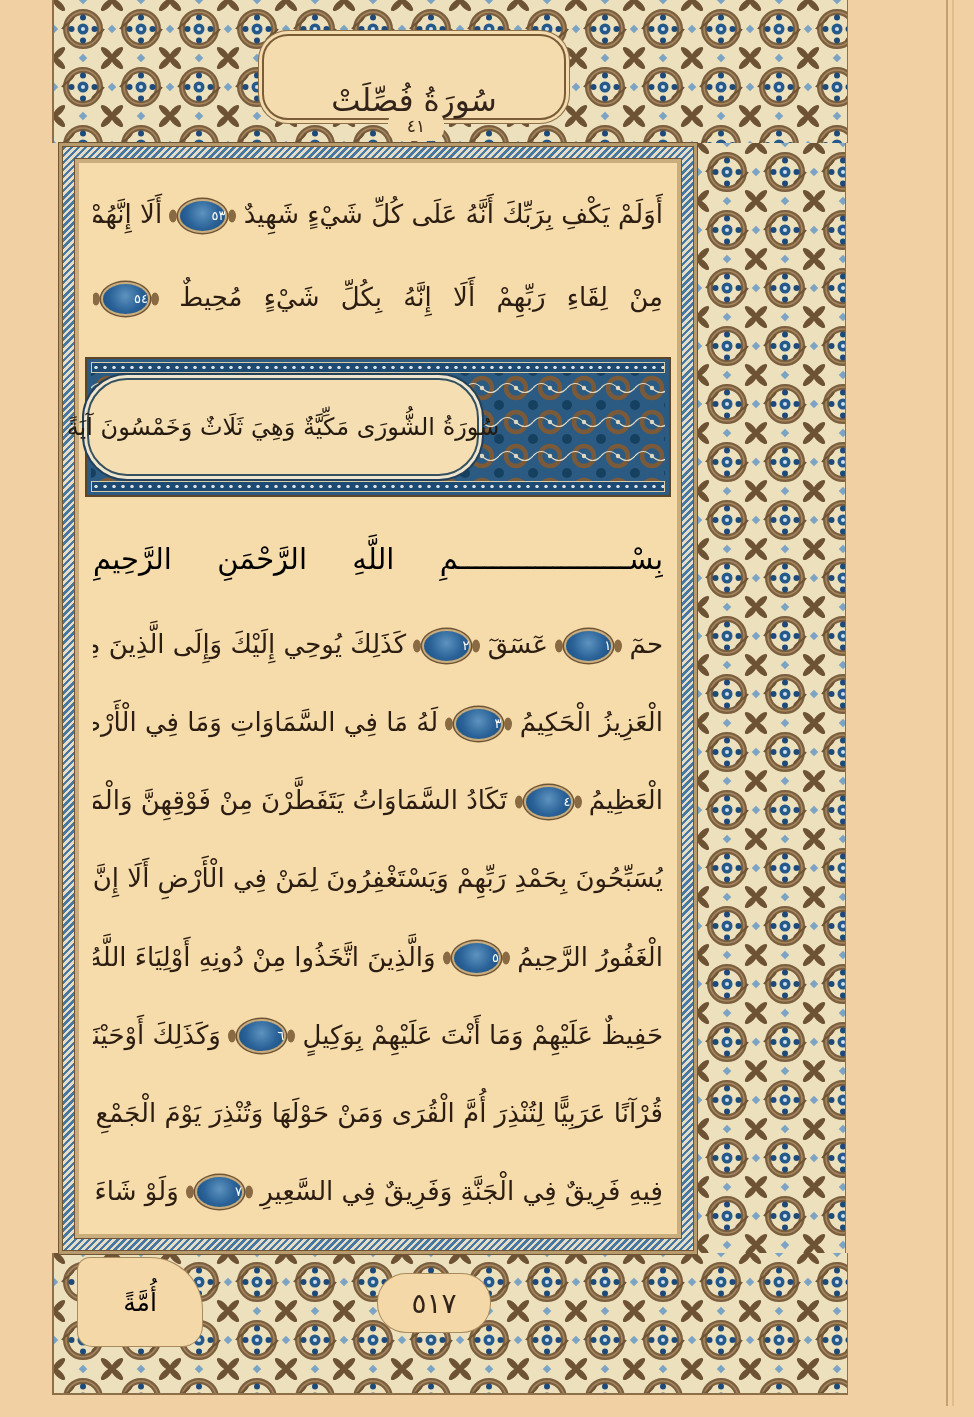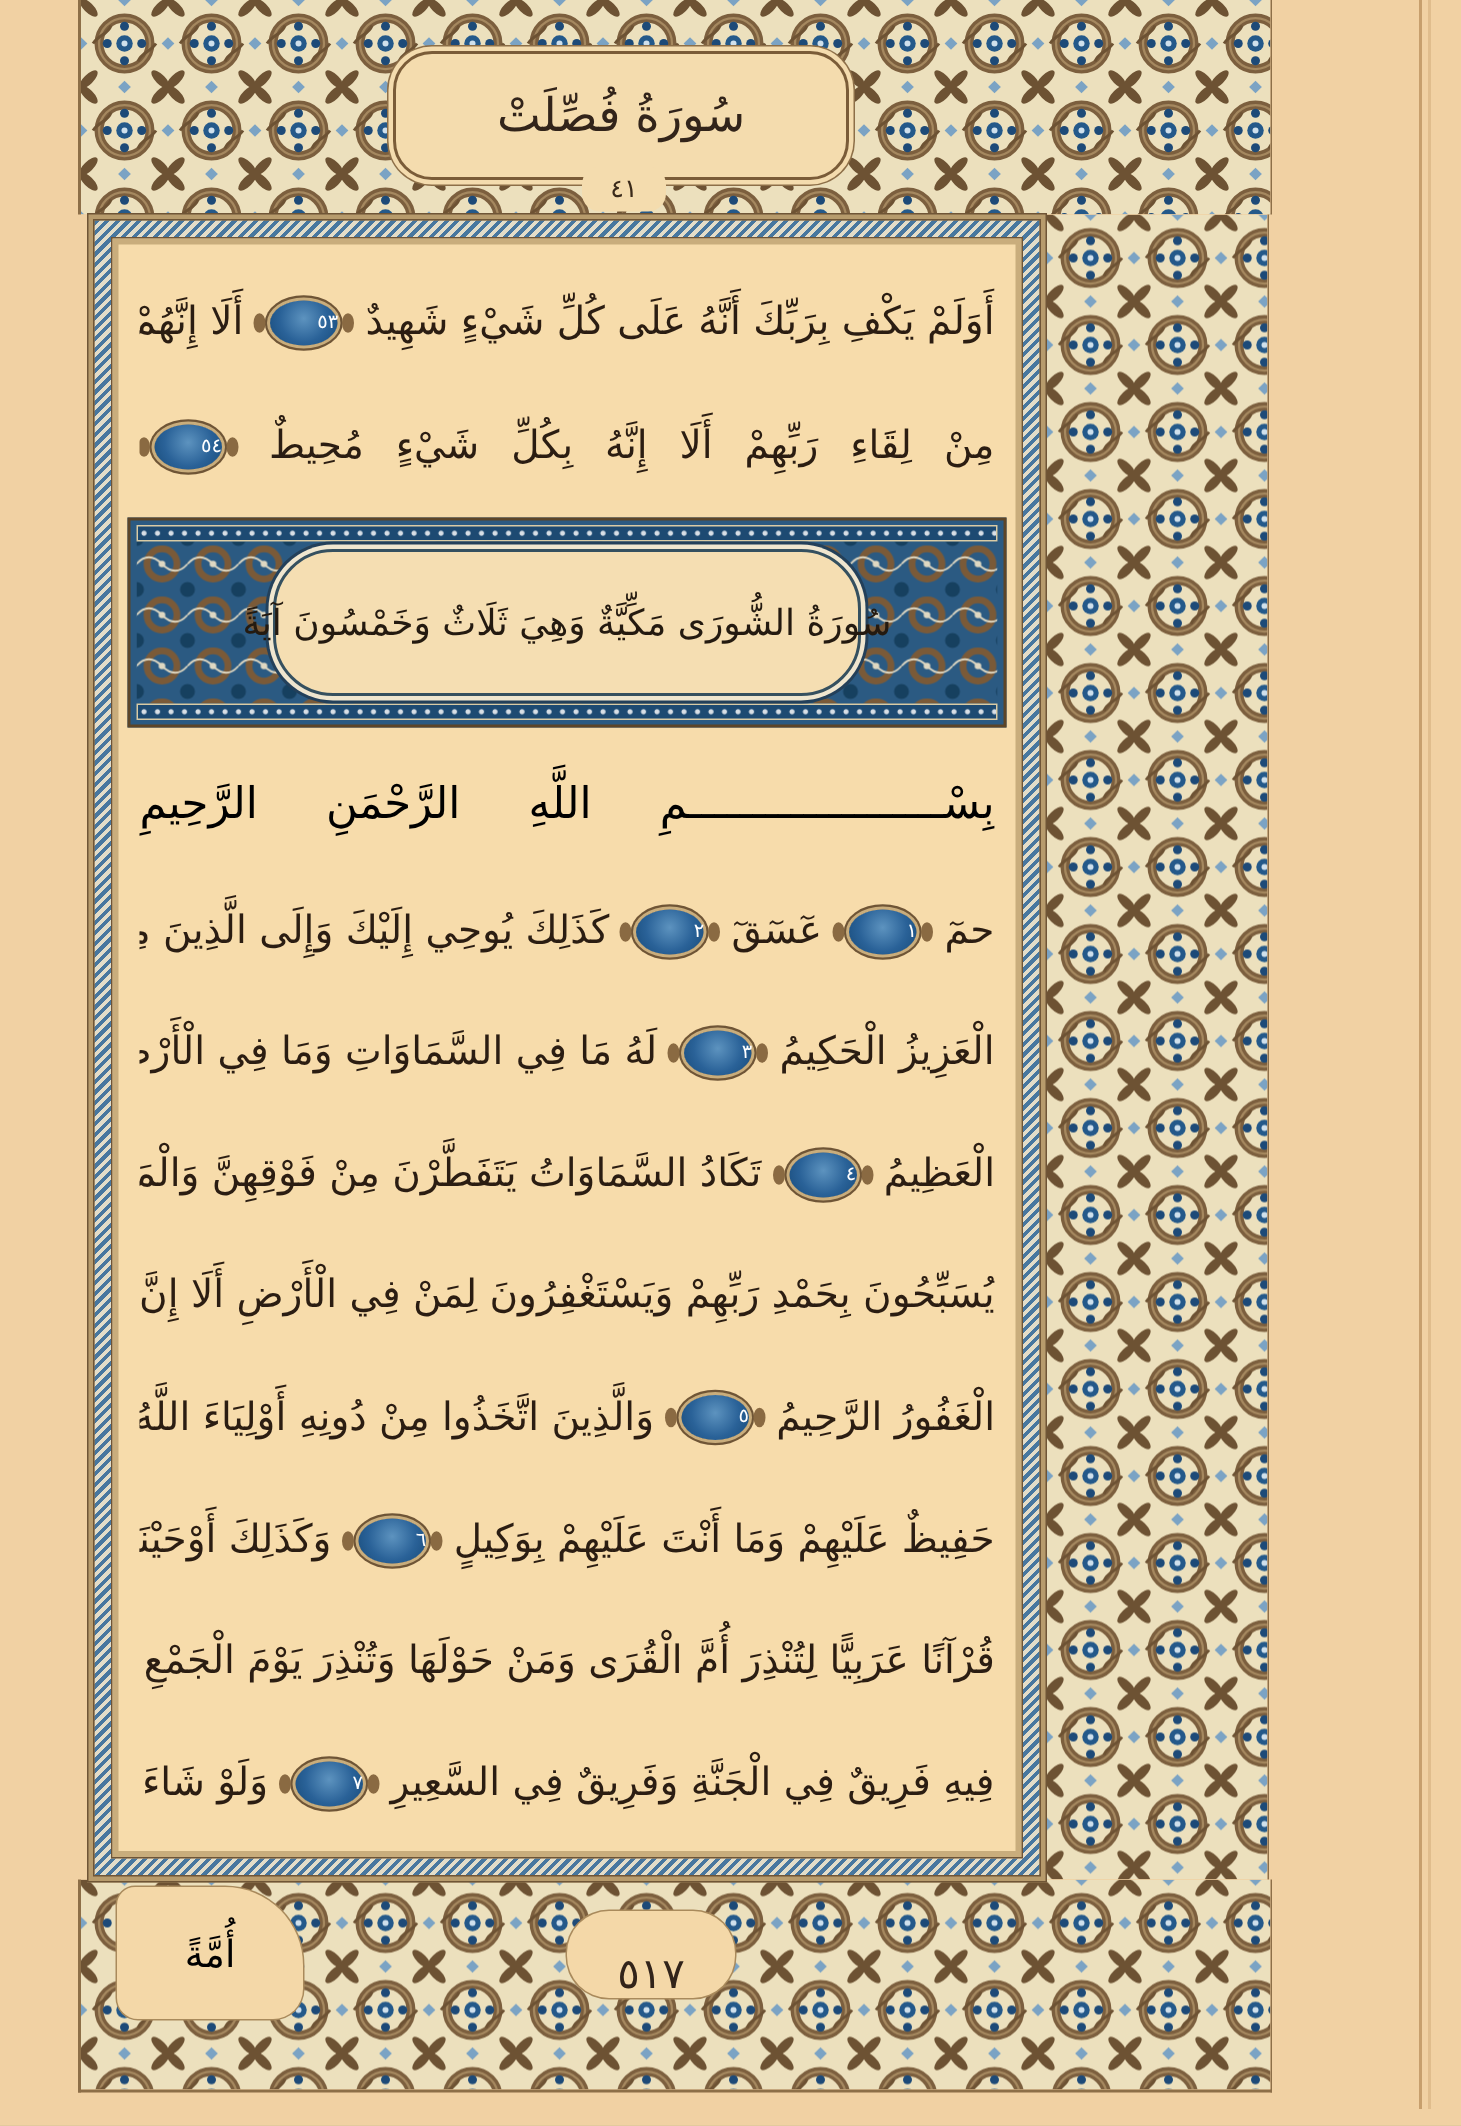--- a/index.html
+++ b/index.html
@@ -13,21 +13,21 @@
   .orn{position:absolute;overflow:hidden;}
   .orn svg{display:block;width:100%;height:100%;}
   .orn-top{left:52px;top:0;width:793px;height:143px;border-left:2px solid #8d6f48;border-right:1px solid #8d6f48;}
   .orn-right{left:698px;top:143px;width:147px;height:1110px;border-right:1px solid #8d6f48;}
   .orn-bottom{left:52px;top:1253px;width:793px;height:140px;border-left:2px solid #8d6f48;border-bottom:2px solid #8d6f48;border-right:1px solid #8d6f48;}
   
   .top-cartouche{
     position:absolute;left:262px;top:34px;width:300px;height:82px;
     background:#f4dcae;border:2px solid #7a5c38;border-radius:26px;
     box-shadow:0 0 0 3px #f4dcae,0 0 0 4px #8d6f48;
-    display:flex;align-items:center;justify-content:center;z-index:3;
+    display:flex;align-items:flex-end;justify-content:center;z-index:3;
   }
   .top-cartouche .surah-name{font-size:31px;color:#32241a;direction:rtl;}
   .surah-num-pill{
     position:absolute;left:388px;top:111px;width:56px;height:30px;z-index:3;
     background:#f4dcae;border-radius:12px;display:flex;align-items:center;justify-content:center;
     font-size:17px;color:#3a2a1a;
   }
   
   .text-frame{
     position:absolute;left:58px;top:142px;width:640px;height:1113px;
@@ -64,24 +64,24 @@
     padding-left:15px;
   }
   .vm::before,.vm::after{
     content:"";position:absolute;top:50%;width:8px;height:13px;
     background:#8a6a42;border-radius:60% 60%;transform:translateY(-50%);
   }
   .vm::before{left:-11px;}
   .vm::after{right:-11px;}
   
   .banner{
-    position:relative;flex:none;height:140px;margin:6px -8px;
+    position:relative;flex:none;height:140px;margin:18px -8px;
     border:2px solid #5d4527;box-sizing:border-box;
     background:#2b5a82;
-    display:flex;align-items:center;justify-content:center;
+    display:flex;align-items:center;justify-content:flex-start;
   }
   .banner .banner-bg{position:absolute;left:4px;right:4px;top:12px;bottom:12px;width:calc(100% - 8px);height:calc(100% - 24px);}
   .banner-chain{
     position:absolute;left:4px;right:4px;height:9px;background-color:#1d4a72;
     background-image:radial-gradient(circle at 4px 4.5px,#d8dfe6 1.4px,rgba(0,0,0,0) 2px);
     background-size:9px 9px;border:1px solid #d9cba5;
   }
   .banner-chain.top{top:3px;}
   .banner-chain.bottom{bottom:3px;}
   .banner-cartouche{
@@ -101,21 +101,21 @@
   .catchword-box{
     position:absolute;left:78px;top:1258px;width:124px;height:88px;z-index:3;
     background:#f4d8a8;border-radius:12px 52px 20px 14px;
     display:flex;align-items:center;justify-content:center;
     box-shadow:0 0 0 1px #a98a5c;
   }
   .catchword-box span{font-size:25px;color:#000000;direction:rtl;}
   .pagenum-box{
     position:absolute;left:378px;top:1274px;width:112px;height:58px;z-index:3;
     background:#f4d8a8;border-radius:28px;
-    display:flex;align-items:flex-end;justify-content:center;
+    display:flex;align-items:center;justify-content:center;
     box-shadow:0 0 0 1px #a98a5c;
   }
   .pagenum-box span{font-size:28px;color:#32241a;}
   
   .edge-line{position:absolute;top:0;height:1406px;width:2px;}
   .edge-line.a{left:946px;background:#c79f6d;}
   .edge-line.b{left:952px;background:#e0bd8d;}
 </style>
 </head>
 <body>

